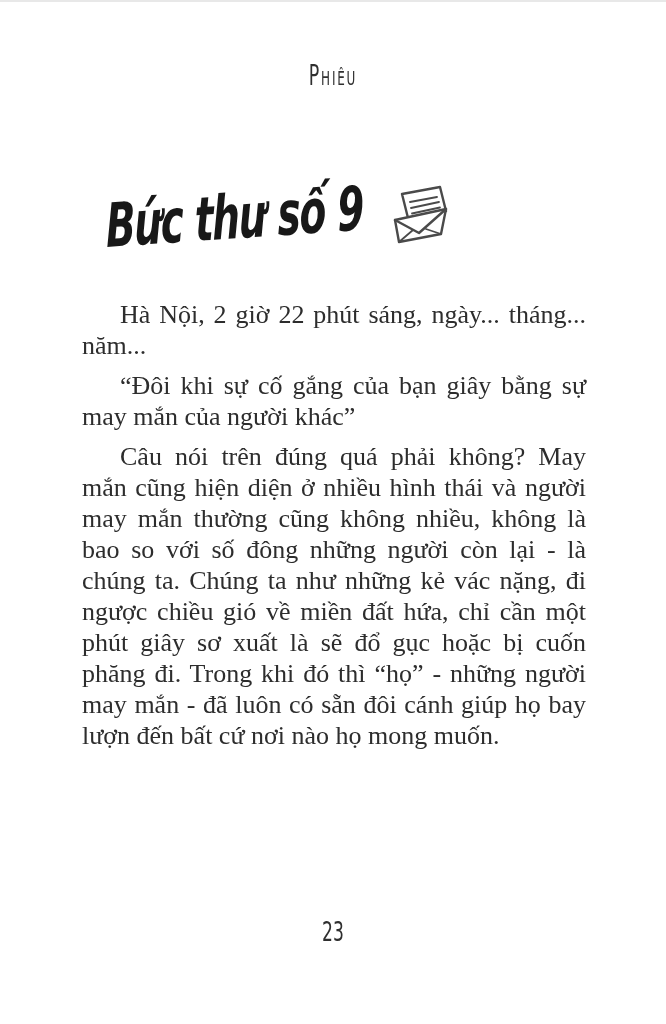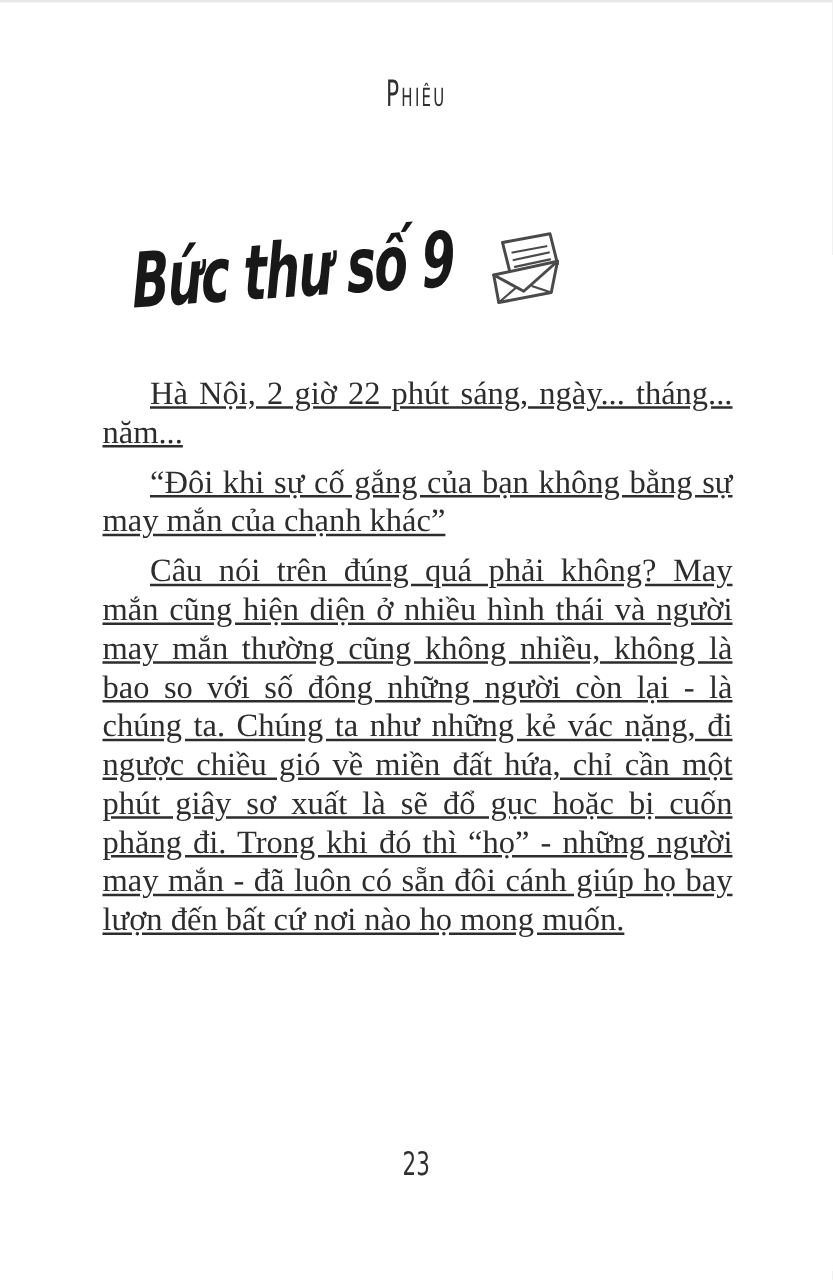--- a/index.html
+++ b/index.html
@@ -51,21 +51,20 @@
     height: 84px;
   }
   .body-text {
     position: absolute;
     left: 82px;
     top: 297px;
     width: 504px;
     font-size: 26px;
     line-height: 31px;
     text-align: justify;
-    text-decoration: underline;
   }
   .body-text p {
     margin: 0 0 9px 0;
     text-indent: 38px;
   }
   .page-number {
     position: absolute;
     top: 915px;
     left: 0;
     right: 0;
@@ -101,19 +100,19 @@
           <path d="M13,40 L37,53 L64,29" fill="none"></path>
           <path d="M17,62 L31,50" fill="none" stroke-width="1.8"></path>
           <path d="M59,54 L44,49" fill="none" stroke-width="1.8"></path>
         </g>
       </svg>
     </span>
   </div>
 
   <div class="body-text">
     <p>Hà Nội, 2 giờ 22 phút sáng, ngày... tháng... năm...</p>
-    <p>“Đôi khi sự cố gắng của bạn không bằng sự may mắn của chạnh khác”</p>
+    <p>“Đôi khi sự cố gắng của bạn giây bằng sự may mắn của người khác”</p>
     <p>Câu nói trên đúng quá phải không? May mắn cũng hiện diện ở nhiều hình thái và người may mắn thường cũng không nhiều, không là bao so với số đông những người còn lại - là chúng ta. Chúng ta như những kẻ vác nặng, đi ngược chiều gió về miền đất hứa, chỉ cần một phút giây sơ xuất là sẽ đổ gục hoặc bị cuốn phăng đi. Trong khi đó thì “họ” - những người may mắn - đã luôn có sẵn đôi cánh giúp họ bay lượn đến bất cứ nơi nào họ mong muốn.</p>
   </div>
 
   <div class="page-number">23</div>
 
 </div>
 
 </body></html>

